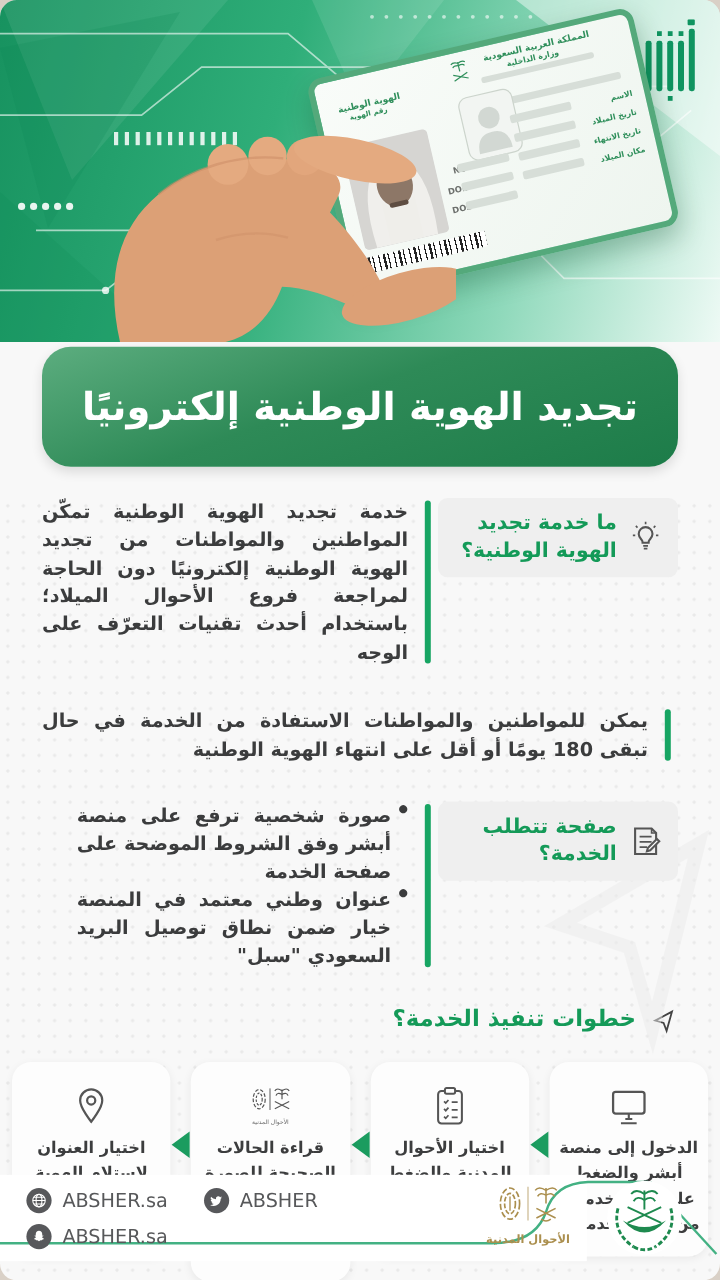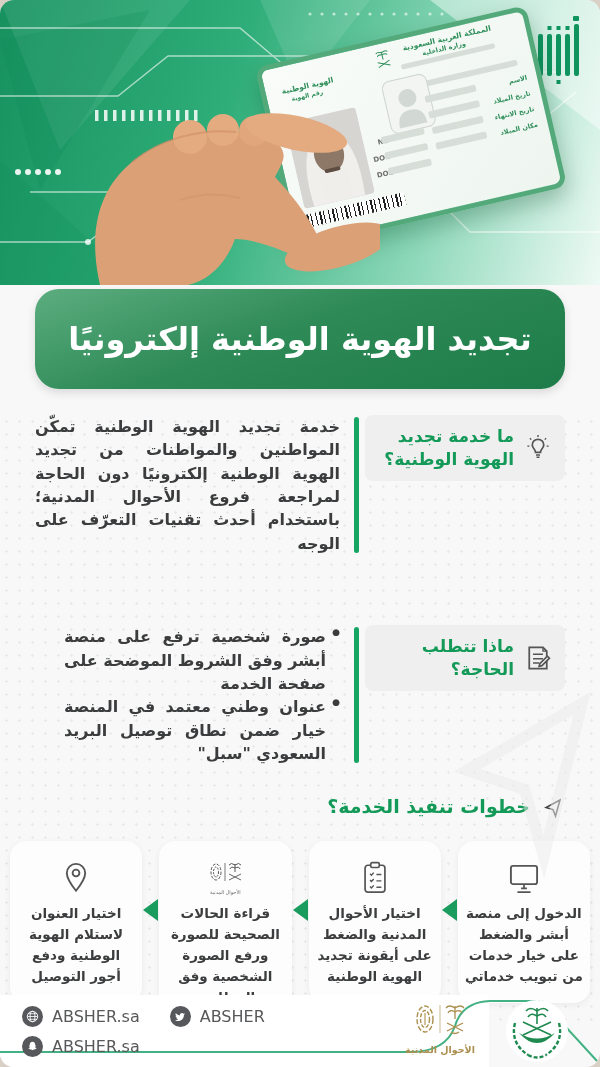--- a/index.html
+++ b/index.html
@@ -54,21 +54,21 @@
   .steps-row{display:flex;direction:rtl;align-items:flex-start;justify-content:center;
              margin:18px 10px 0;gap:1px;}
   .step-card{width:133px;background:#fdfdfd;border-radius:16px;padding:14px 7px 16px;
              box-shadow:0 2px 7px rgba(0,0,0,.06);text-align:center;}
   .step-card .s-icon{height:40px;display:flex;align-items:flex-end;justify-content:center;
                      margin-bottom:8px;}
   .step-card .s-text{font-size:13.5px;font-weight:bold;color:#3c3d3e;line-height:1.55;}
   .arrow{width:0;height:0;border-top:11px solid transparent;border-bottom:11px solid transparent;
          border-right:15px solid #1b9c5f;margin-top:58px;flex:0 0 auto;}
   
-  .footer{position:absolute;bottom:0;left:0;width:489px;height:72px;background:#fff;}
+  .footer{position:absolute;bottom:16px;left:0;width:489px;height:72px;background:#fff;}
   .footer .deco{position:absolute;inset:0;}
   .social{position:absolute;left:22px;top:11px;display:grid;
           grid-template-rows:auto auto;grid-auto-flow:column;column-gap:30px;row-gap:9px;}
   .s-item{display:flex;align-items:center;gap:9px;color:#57585a;font-size:16px;}
   .s-circle{width:21px;height:21px;border-radius:50%;background:#57585b;display:flex;
             align-items:center;justify-content:center;flex:0 0 auto;}
   .civil-logo{position:absolute;left:400px;top:6px;width:80px;text-align:center;}
   .civil-logo .c-label{font-size:9.5px;font-weight:bold;color:#ab8f4e;margin-top:1px;}
   .moi{position:absolute;left:504px;top:3px;}
   .mini-label{font-size:5px;color:#6a6a6a;line-height:1;}
@@ -235,39 +235,40 @@
             <svg width="30" height="30" viewBox="0 0 24 24" fill="none" stroke="#555" stroke-width="1.4">
               <path d="M12 5a4.6 4.6 0 0 1 4.6 4.6c0 1.8-1.1 2.9-1.9 3.8-.5.6-.7 1.2-.7 2h-4c0-.8-.2-1.4-.7-2-.8-.9-1.9-2-1.9-3.8A4.6 4.6 0 0 1 12 5z"></path>
               <path d="M10.4 17.5h3.2M10.8 19.3h2.4" stroke-width="1.2"></path>
               <path d="M12 1.5v1.6M5.5 4.2l1.1 1.1M18.5 4.2l-1.1 1.1M3.5 10.5h1.6M18.9 10.5h1.6" stroke-width="1.1"></path>
             </svg>
           </span>
           <span class="h-text">ما خدمة تجديد الهوية الوطنية؟</span>
         </div>
       </div>
       <div class="vbar"></div>
-      <div class="body-col">خدمة تجديد الهوية الوطنية تمكّن المواطنين والمواطنات من تجديد الهوية الوطنية إلكترونيًا دون الحاجة لمراجعة فروع الأحوال المدنية؛ باستخدام أحدث تقنيات التعرّف على الوجه</div>
+      <div class="body-col">خدمة تجديد الهوية الوطنية تمكّن المواطنين والمواطنات من تجديد الهوية الوطنية إلكترونيًا دون الحاجة لمراجعة فروع الأحوال الميلاد؛ باستخدام أحدث تقنيات التعرّف على الوجه</div>
     </section>
 
     <section class="info-row row2">
       <div class="vbar"></div>
+      <div class="body-col">يمكن للمواطنين والمواطنات الاستفادة من الخدمة في حال تبقى 180 يومًا أو أقل على انتهاء الهوية الوطنية</div>
     </section>
 
     <section class="info-row row3">
       <div class="head-col">
         <div class="head-box">
           <span class="h-icon">
             <svg width="30" height="30" viewBox="0 0 24 24" fill="none" stroke="#555" stroke-width="1.4">
               <path d="M5 3.5h11l3 3v14H5z"></path>
               <path d="M16 3.5v3h3" stroke-width="1.1"></path>
               <path d="M8 9h8M8 12.5h8M8 16h5" stroke-width="1.2"></path>
               <path d="M13.5 16.5l6-6 1.6 1.6-6 6-2.2.6z" fill="#fff"></path>
             </svg>
           </span>
-          <span class="h-text">ماذا تتطلب الحاجة؟</span>
+          <span class="h-text">صفحة تتطلب الخدمة؟</span>
         </div>
       </div>
       <div class="vbar"></div>
       <div class="body-col">
         <div class="bullet">صورة شخصية ترفع على منصة أبشر وفق الشروط الموضحة على صفحة الخدمة</div>
         <div class="bullet">عنوان وطني معتمد في المنصة خيار ضمن نطاق توصيل البريد السعودي "سبل"</div>
       </div>
     </section>
 
     <div class="steps-head">

